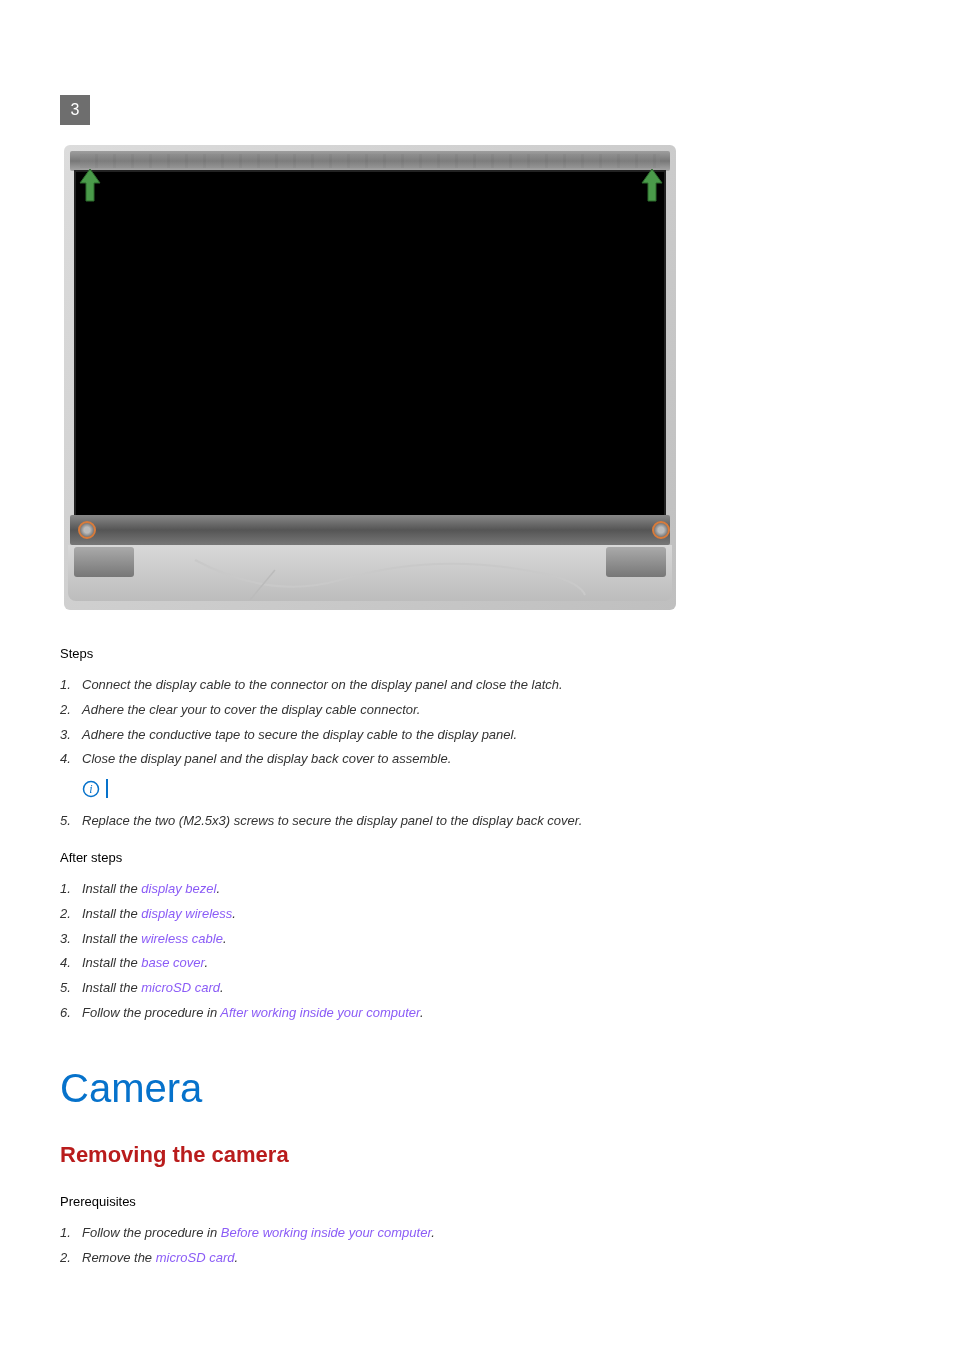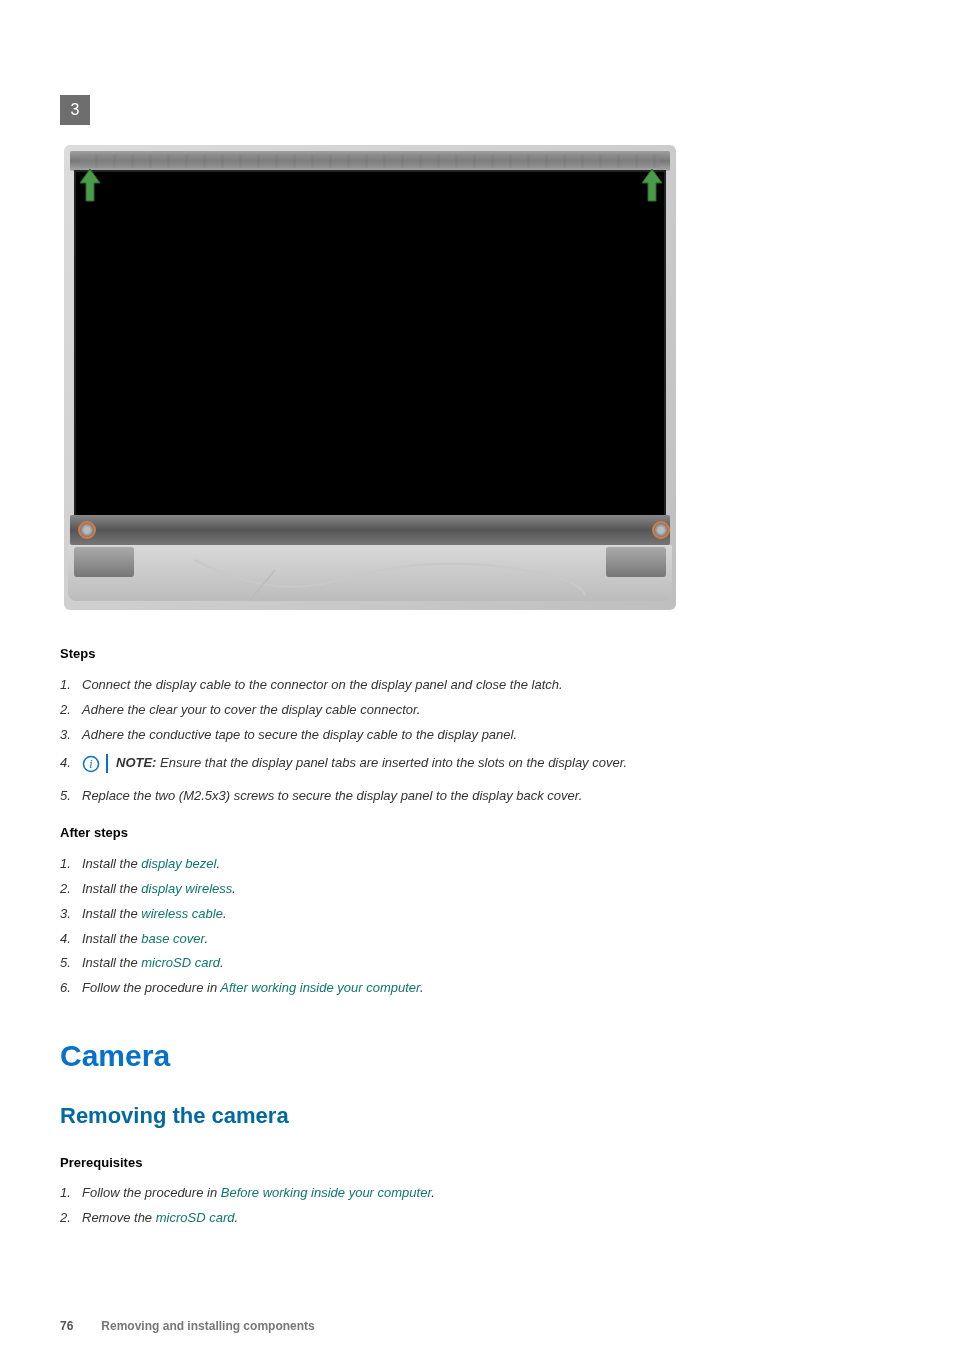--- a/index.html
+++ b/index.html
@@ -102,21 +102,21 @@
   }
   .hinge-left{left:14px;}
   .hinge-right{right:14px;}
   .cable {
     position:absolute;
     top:460px;left:130px;
     width:400px;height:50px;
   }
   .cable svg{width:100%;height:100%;}
   h4.section-label {
-    font-weight: bold;
+    font-weight: normal;
     font-size: 13px;
     margin: 18px 0 12px 0;
     color: #000;
   }
   ol.numbered {
     list-style: none;
     counter-reset: item;
     padding-left: 0;
   }
   ol.numbered > li {
@@ -145,29 +145,29 @@
   }
   .note-icon circle { fill: none; stroke: #0672cb; stroke-width:1.5; }
   .note-icon text { fill:#0672cb; font-size:12px; font-family:Georgia,serif; }
   .note-divider {
     width: 2px;
     background: #0672cb;
     align-self: stretch;
     margin-right: 2px;
   }
   .note-text b { font-weight: bold; }
-  a.link { color: #0f766e; text-decoration: none; }
+  a.link { color: #8b5cf6; text-decoration: none; }
   h1.h1 {
     color: #0672cb;
-    font-size: 30px;
-    font-weight: bold;
+    font-size: 40px;
+    font-weight: normal;
     margin: 36px 0 22px 0;
   }
   h2.h2 {
-    color: #0369a1;
+    color: #b91c1c;
     font-size: 22px;
     font-weight: bold;
     margin: 0 0 22px 0;
   }
   .footer {
     position: relative;
     margin-top: 90px;
     font-size: 12px;
     color: #666;
     display:flex;
@@ -207,29 +207,27 @@
       </svg>
   </div>
 </div>
 
 <h4 class="section-label">Steps</h4>
 <ol class="numbered">
   <li>Connect the display cable to the connector on the display panel and close the latch.</li>
   <li>Adhere the clear your to cover the display cable connector.</li>
   <li>Adhere the conductive tape to secure the display cable to the display panel.</li>
   <li>
+    <span>Close the display panel and the display back cover to assemble.</span>
     <div class="note-box">
       <svg class="note-icon" viewBox="0 0 18 18">
         <circle cx="9" cy="9" r="7.5"></circle>
         <text x="9" y="13" text-anchor="middle">i</text>
       </svg>
       <div class="note-divider"></div>
-      <div class="note-text">
-        <b>NOTE:</b><span> Ensure that the display panel tabs are inserted into the slots on the display cover.</span>
-      </div>
     </div>
   </li>
   <li>Replace the two (M2.5x3) screws to secure the display panel to the display back cover.</li>
 </ol>
 
 <h4 class="section-label">After steps</h4>
 <ol class="numbered">
   <li><span>Install the </span><a href="#" class="link">display bezel</a><span>.</span></li>
   <li><span>Install the </span><a href="#" class="link">display wireless</a><span>.</span></li>
   <li><span>Install the </span><a href="#" class="link">wireless cable</a><span>.</span></li>

